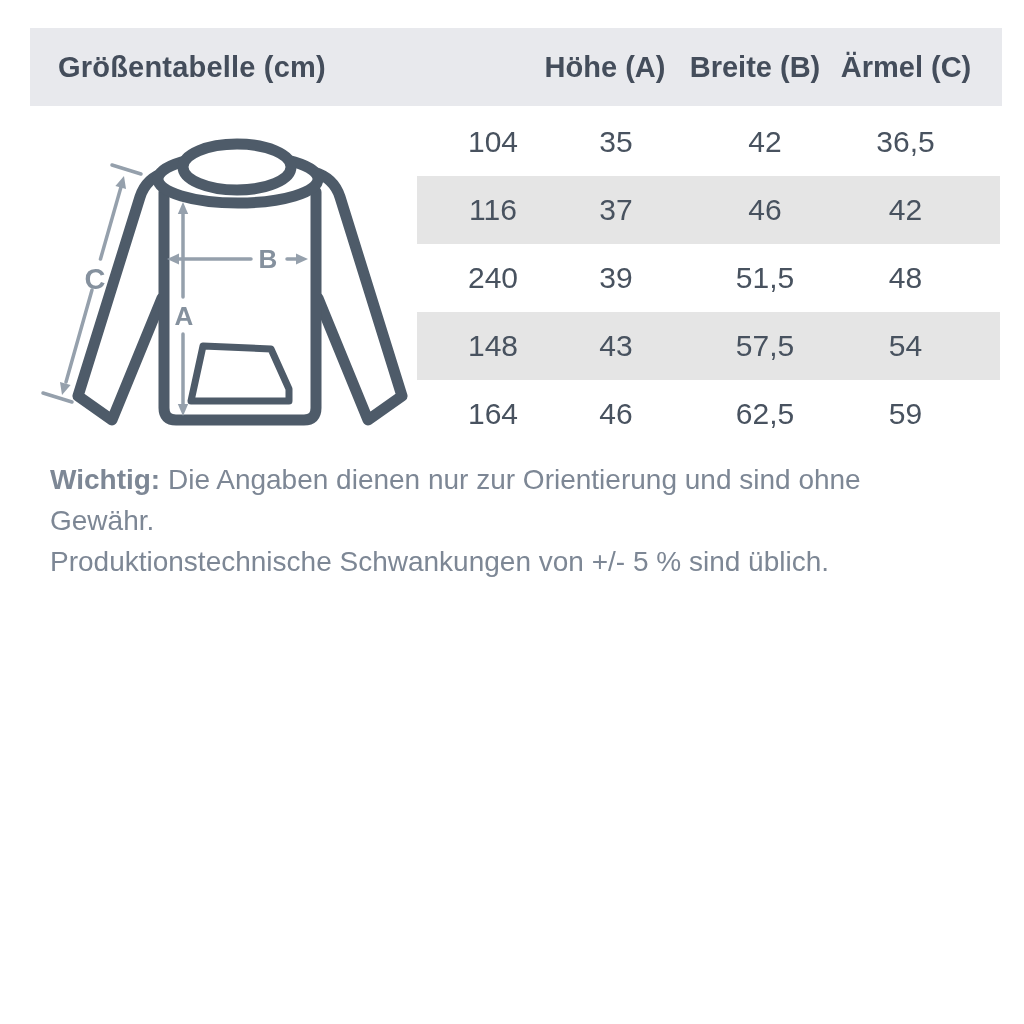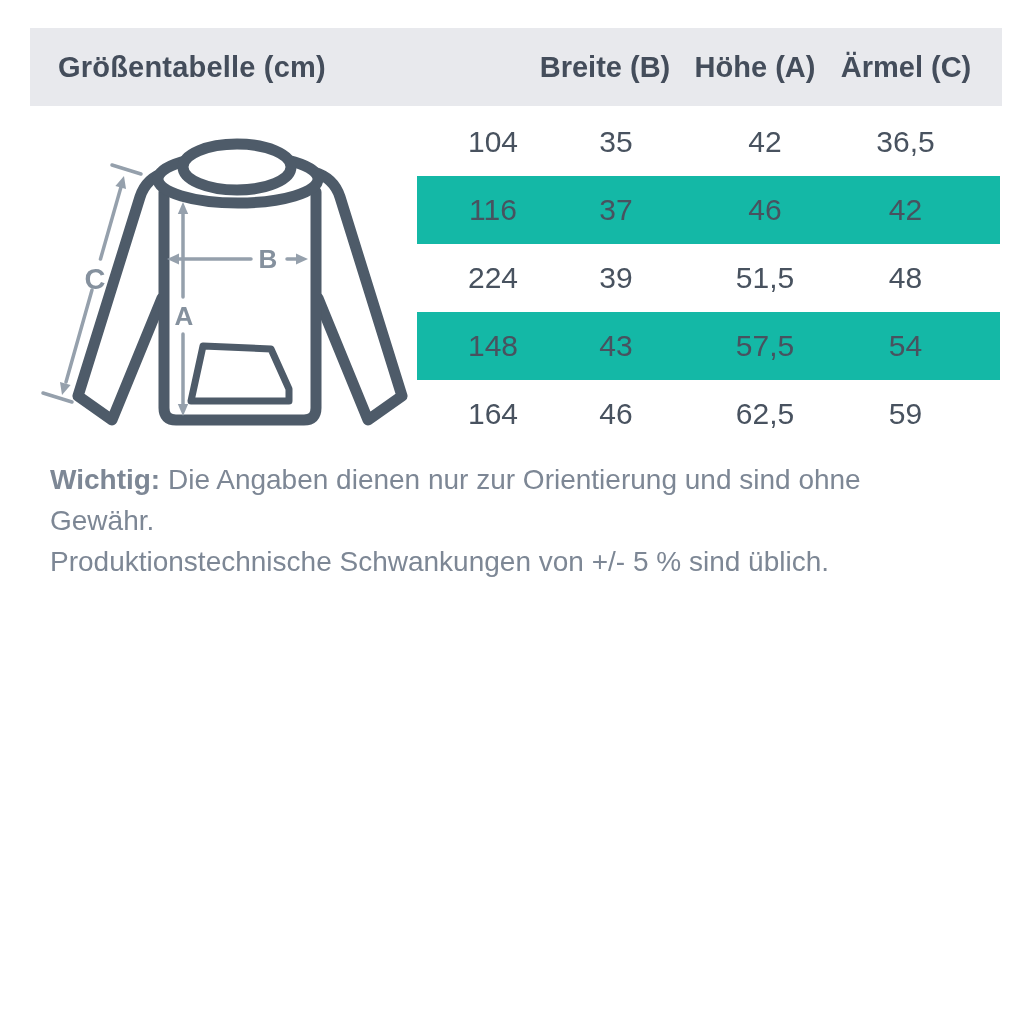--- a/index.html
+++ b/index.html
@@ -34,21 +34,21 @@
   }
   .col-h-last { padding-right: 20px; }
 
   
   .size-table { position: absolute; left: 417px; top: 108px; width: 583px; }
   .t-row {
     display: grid; grid-template-columns: 140px 130px 150px 163px;
     height: 68px; align-items: center;
     font-size: 30px; color: #48525f; text-align: center;
   }
-  .t-row.striped { background: #14b8a6; }
+  .t-row.striped { background: #e5e5e5; }
   .cell-size   { padding-left: 12px; }
   .cell-breite { padding-right: 12px; }
   .cell-hoehe  { padding-left: 6px; }
   .cell-aermel { padding-right: 26px; }
 
   
   .diagram { position: absolute; left: 40px; top: 112px; width: 390px; height: 340px; }
   .measure-label {
     font-family: "Liberation Sans", sans-serif;
     font-weight: 700;
@@ -62,22 +62,22 @@
   .note b { font-weight: 700; color: #7d8795; }
 </style>
 </head>
 <body>
 
 <div class="sheet">
 
   <div class="header-band">
     <div class="title">Größentabelle (cm)</div>
     <div class="col-headers">
+      <div class="col-h">Höhe (A)</div>
       <div class="col-h">Breite (B)</div>
-      <div class="col-h">Höhe (A)</div>
       <div class="col-h col-h-last">Ärmel (C)</div>
     </div>
   </div>
 
   <svg class="diagram" viewBox="0 0 390 340" aria-hidden="true">
 
     <g stroke="#4e5b69" fill="none" stroke-width="11" stroke-linejoin="round" stroke-linecap="round">
       <path d="M 122 186 L 72 308 L 38 284 L 100 85 Q 106 66 126 60"></path>
       <path d="M 278 186 L 328 308 L 362 284 L 300 85 Q 294 66 274 60"></path>
       <path fill="#ffffff" d="M 124 80 L 124 296 Q 124 308 136 308 L 264 308 Q 276 308 276 296 L 276 80"></path>
@@ -121,21 +121,21 @@
       <div class="cell-hoehe">42</div>
       <div class="cell-aermel">36,5</div>
     </div>
     <div class="t-row striped">
       <div class="cell-size">116</div>
       <div class="cell-breite">37</div>
       <div class="cell-hoehe">46</div>
       <div class="cell-aermel">42</div>
     </div>
     <div class="t-row">
-      <div class="cell-size">224</div>
+      <div class="cell-size">240</div>
       <div class="cell-breite">39</div>
       <div class="cell-hoehe">51,5</div>
       <div class="cell-aermel">48</div>
     </div>
     <div class="t-row striped">
       <div class="cell-size">148</div>
       <div class="cell-breite">43</div>
       <div class="cell-hoehe">57,5</div>
       <div class="cell-aermel">54</div>
     </div>

